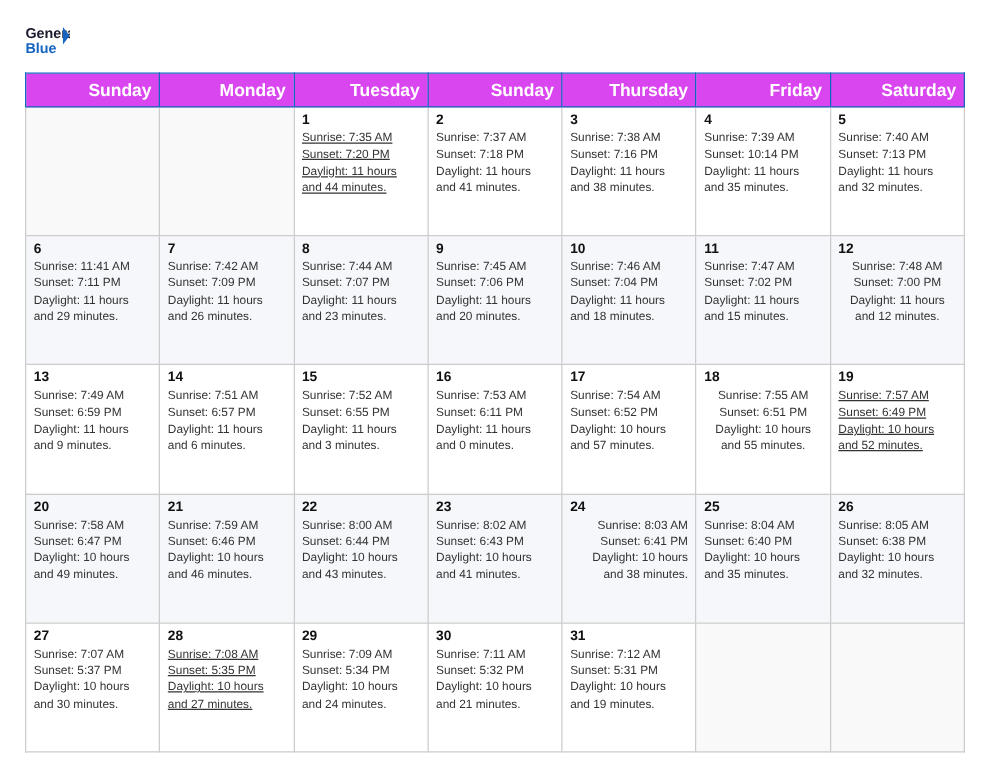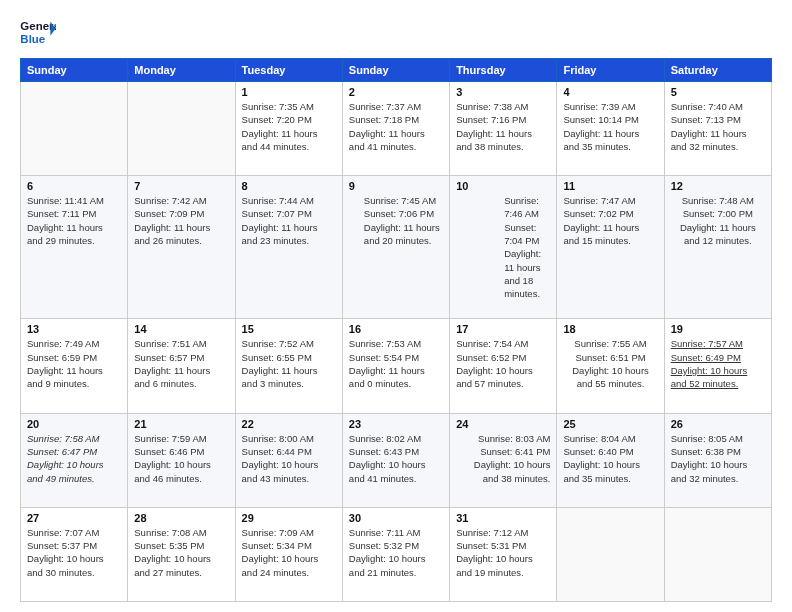--- a/index.html
+++ b/index.html
@@ -45,25 +45,25 @@
       font-size: 14px;
       color: #444;
     }
     .calendar {
       flex: 1;
       border-collapse: collapse;
       width: 100%;
       font-size: 10px;
     }
     .calendar th {
-      background-color: #1d4ed8;
+      background-color: #d946ef;
       color: #fff;
       padding: 5px 6px;
-      text-align: left;
-      font-size: 11px;
+      text-align: right;
+      font-size: 14px;
       font-weight: 600;
       border: 1px solid #1565c0;
     }
     .calendar td {
       border: 1px solid #ccc;
       padding: 4px 6px;
       vertical-align: top;
       width: calc(100% / 7);
       height: 85px;
       background: #fff;
@@ -115,21 +115,21 @@
           <th>Friday</th>
           <th>Saturday</th>
         </tr>
     </thead>
     <tbody id="cal-body">
     <tr>
           <td class="empty"></td>
           <td class="empty"></td>
           <td>
             <div class="day-number">1</div>
-            <div class="day-detail" style="white-space: pre-line;">Sunrise: 7:35 AM
+            <div class="day-detail" style="white-space: pre-line; text-decoration: underline;">Sunrise: 7:35 AM
 Sunset: 7:20 PM
 Daylight: 11 hours
 and 44 minutes.</div>
           </td>
           <td>
             <div class="day-number">2</div>
             <div class="day-detail" style="white-space: pre-line;">Sunrise: 7:37 AM
 Sunset: 7:18 PM
 Daylight: 11 hours
 and 41 minutes.</div>
@@ -173,28 +173,28 @@
           </td>
           <td>
             <div class="day-number">8</div>
             <div class="day-detail" style="white-space: pre-line;">Sunrise: 7:44 AM
 Sunset: 7:07 PM
 Daylight: 11 hours
 and 23 minutes.</div>
           </td>
           <td>
             <div class="day-number">9</div>
-            <div class="day-detail" style="white-space: pre-line; margin-left: 15px;">Sunrise: 7:45 AM
+            <div class="day-detail" style="white-space: pre-line;">Sunrise: 7:45 AM
 Sunset: 7:06 PM
 Daylight: 11 hours
 and 20 minutes.</div>
           </td>
           <td>
             <div class="day-number">10</div>
-            <div class="day-detail" style="white-space: pre-line; margin-left: 48px;">Sunrise: 7:46 AM
+            <div class="day-detail" style="white-space: pre-line;">Sunrise: 7:46 AM
 Sunset: 7:04 PM
 Daylight: 11 hours
 and 18 minutes.</div>
           </td>
           <td>
             <div class="day-number">11</div>
             <div class="day-detail" style="white-space: pre-line;">Sunrise: 7:47 AM
 Sunset: 7:02 PM
 Daylight: 11 hours
 and 15 minutes.</div>
@@ -225,21 +225,21 @@
           <td>
             <div class="day-number">15</div>
             <div class="day-detail" style="white-space: pre-line;">Sunrise: 7:52 AM
 Sunset: 6:55 PM
 Daylight: 11 hours
 and 3 minutes.</div>
           </td>
           <td>
             <div class="day-number">16</div>
             <div class="day-detail" style="white-space: pre-line;">Sunrise: 7:53 AM
-Sunset: 5:54 PM
+Sunset: 6:11 PM
 Daylight: 11 hours
 and 0 minutes.</div>
           </td>
           <td>
             <div class="day-number">17</div>
             <div class="day-detail" style="white-space: pre-line;">Sunrise: 7:54 AM
 Sunset: 6:52 PM
 Daylight: 10 hours
 and 57 minutes.</div>
           </td>
@@ -254,21 +254,21 @@
             <div class="day-number">19</div>
             <div class="day-detail" style="white-space: pre-line; text-decoration: underline;">Sunrise: 7:57 AM
 Sunset: 6:49 PM
 Daylight: 10 hours
 and 52 minutes.</div>
           </td>
         </tr>
         <tr class="row-alt">
           <td>
             <div class="day-number">20</div>
-            <div class="day-detail" style="white-space: pre-line; font-style: italic;">Sunrise: 7:58 AM
+            <div class="day-detail" style="white-space: pre-line;">Sunrise: 7:58 AM
 Sunset: 6:47 PM
 Daylight: 10 hours
 and 49 minutes.</div>
           </td>
           <td>
             <div class="day-number">21</div>
             <div class="day-detail" style="white-space: pre-line;">Sunrise: 7:59 AM
 Sunset: 6:46 PM
 Daylight: 10 hours
 and 46 minutes.</div>
@@ -312,21 +312,21 @@
         <tr>
           <td>
             <div class="day-number">27</div>
             <div class="day-detail" style="white-space: pre-line;">Sunrise: 7:07 AM
 Sunset: 5:37 PM
 Daylight: 10 hours
 and 30 minutes.</div>
           </td>
           <td>
             <div class="day-number">28</div>
-            <div class="day-detail" style="white-space: pre-line;">Sunrise: 7:08 AM
+            <div class="day-detail" style="white-space: pre-line; text-decoration: underline;">Sunrise: 7:08 AM
 Sunset: 5:35 PM
 Daylight: 10 hours
 and 27 minutes.</div>
           </td>
           <td>
             <div class="day-number">29</div>
             <div class="day-detail" style="white-space: pre-line;">Sunrise: 7:09 AM
 Sunset: 5:34 PM
 Daylight: 10 hours
 and 24 minutes.</div>

